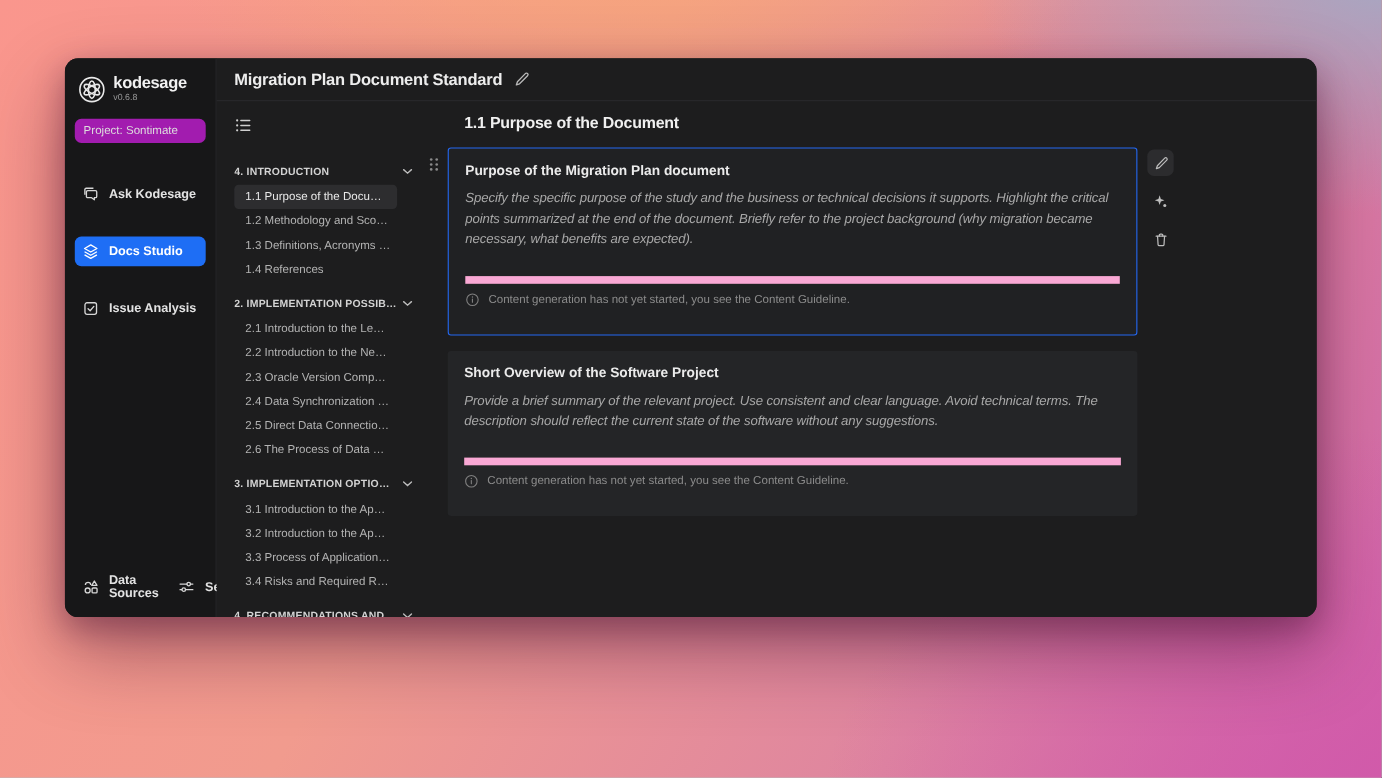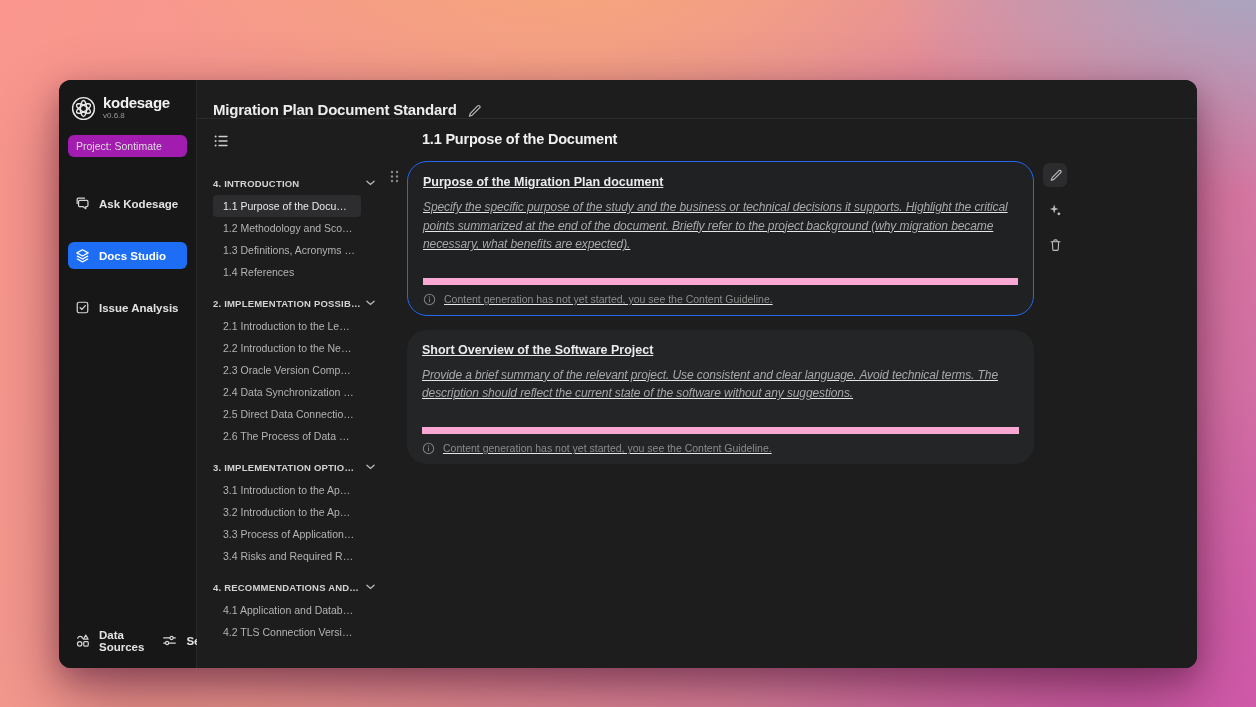--- a/index.html
+++ b/index.html
@@ -10,21 +10,21 @@
   }
   .stage{
     position:relative;width:1256px;height:707px;
     background:
       radial-gradient(620px 360px at 101% -4%, rgba(160,172,198,.95), rgba(160,172,198,0) 62%),
       radial-gradient(900px 560px at 104% 104%, rgba(209,88,170,.95), rgba(209,88,170,0) 62%),
       radial-gradient(760px 420px at 46% -12%, rgba(248,168,118,.95), rgba(248,168,118,0) 58%),
       linear-gradient(118deg,#fa968d 0%,#f19b8e 38%,#de85a0 72%,#d164aa 100%);
   }
   .window{
-    position:absolute;left:59px;top:80px;width:1138px;height:588px;
+    position:absolute;left:59px;top:53px;width:1138px;height:508px;
     background:#1d1d1e;border-radius:12px;display:flex;overflow:hidden;
     box-shadow:0 30px 70px rgba(70,15,50,.45),0 10px 28px rgba(70,15,50,.35);
     color:#e6e6e6;
   }
   
   .sidebar{
     width:138px;flex:none;background:#171718;border-right:1px solid #29292b;
     display:flex;flex-direction:column;padding:12px 9px 14px 9px;box-sizing:border-box;
   }
   .logo-row{display:flex;align-items:flex-start;gap:6px;padding:2px 2px 0 2px;}
@@ -40,21 +40,21 @@
     display:flex;align-items:center;gap:9px;height:27px;padding:0 7px;border-radius:6px;
     font-size:11.5px;font-weight:bold;color:#e3e3e3;cursor:pointer;margin-top:20px;
   }
   .nav-item .nicon{flex:none;display:flex;color:#d6d6d6;}
   .nav-item.active{background:#1e6ef5;color:#ffffff;}
   .nav-item.active .nicon{color:#fff;}
   .sidebar-footer{margin-top:auto;display:flex;flex-direction:row;gap:4px;}
   
   .main{flex:1;display:flex;flex-direction:column;min-width:0;background:#1d1d1e;}
   .topbar{
-    height:39px;flex:none;border-bottom:1px solid #2a2a2c;display:flex;align-items:flex-end;
+    height:39px;flex:none;border-bottom:1px solid #2a2a2c;display:flex;align-items:center;
     padding:0 16px;gap:10px;box-sizing:border-box;
   }
   .doc-title{font-size:15px;font-weight:bold;color:#ededed;letter-spacing:-.2px;white-space:nowrap;}
   .title-edit{color:#b9b9b9;display:flex;cursor:pointer;}
   .topbar-right{margin-left:auto;display:flex;align-items:center;gap:18px;}
   .start-gen{display:flex;align-items:center;gap:6px;color:#4f8bf7;font-size:11.5px;font-weight:bold;cursor:pointer;}
   .preview-btn{
     display:flex;align-items:center;gap:7px;background:#1e6ef5;color:#fff;border:none;
     border-radius:15px;padding:6px 14px;font-size:11.5px;font-weight:bold;cursor:pointer;
     font-family:inherit;
@@ -75,21 +75,21 @@
     font-size:10.5px;color:#b3b3b3;white-space:nowrap;overflow:hidden;text-overflow:ellipsis;
     cursor:pointer;box-sizing:border-box;
   }
   .toc-item.active{background:#2d2d2f;color:#e8e8e8;}
   
   .content{flex:1;min-width:0;padding:12px 0 0 10px;position:relative;}
   .content h2{font-size:14.5px;font-weight:bold;color:#f0f0f0;margin:0 0 14px 15px;letter-spacing:-.2px;}
   .card-stack{width:627px;display:flex;flex-direction:column;gap:14px;}
   .card-wrap{position:relative;}
   .card{
-    background:#242527;border-radius:20px;padding:13px 15px 0 15px;box-sizing:border-box;cursor:pointer;text-decoration:underline;
+    background:#242527;border-radius:3px;padding:13px 15px 16px 15px;box-sizing:border-box;cursor:pointer;
   }
   .card.selected{background:#202123;border:1.5px solid #2468f2;}
   .card-title{font-size:12.5px;font-weight:bold;color:#ebebeb;margin-bottom:9px;}
   .card-body{font-size:12px;font-style:italic;color:#a8a8a8;line-height:1.55;letter-spacing:-.1px;margin-bottom:11px;}
   .card-note{
     border-top:7px solid #f9a8d4;padding:8px 0 9px 0;display:flex;align-items:center;gap:8px;
     font-size:10.5px;color:#8b8b8b;margin-top:24px;
   }
   .card-note .iicon{color:#7f7f7f;display:flex;flex:none;}
   .drag-handle{position:absolute;left:-18px;top:8px;color:#8a8a8a;cursor:grab;display:flex;}

